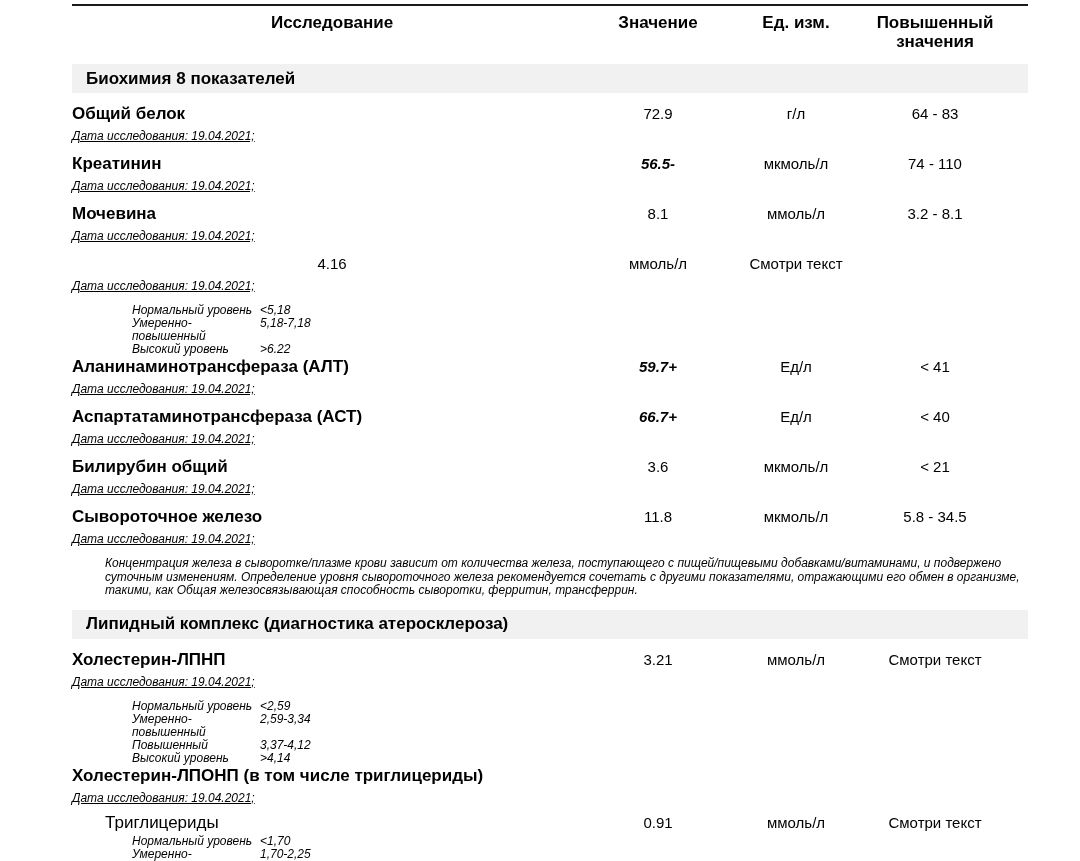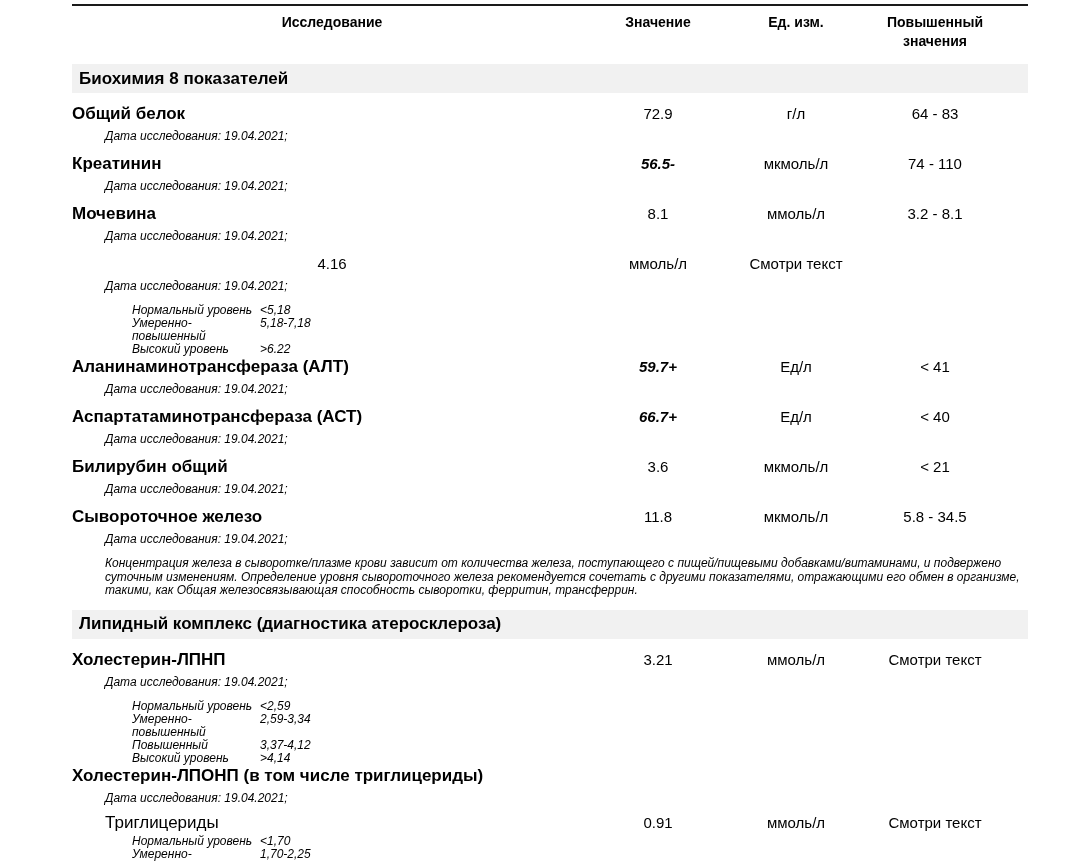--- a/index.html
+++ b/index.html
@@ -25,30 +25,30 @@
     width: 956px;
   }
   .grid {
     display: grid;
     grid-template-columns: 520px 132px 144px 134px 1fr;
     align-items: baseline;
   }
   .thead { padding-top: 7px; }
   .th {
     font-weight: bold;
-    font-size: 14px;
+    font-size: 17px;
     line-height: 19px;
     text-align: center;
   }
   .section-bar {
     background: #f1f1f1;
     height: 29px;
     display: flex;
     align-items: center;
-    padding-left: 7px;
+    padding-left: 14px;
     font-weight: bold;
     font-size: 17px;
     margin-top: 12px;
   }
   .section-bar.first { margin-top: 13px; }
   .row-line { margin-top: 11px; }
   .row-line.tight { margin-top: 1px; }
   .cell.name {
     font-weight: bold;
     font-size: 17px;
@@ -63,24 +63,24 @@
     font-size: 15px;
     line-height: 19px;
     text-align: center;
   }
   .cell.val.abnormal {
     font-weight: bold;
     font-style: italic;
   }
   .date {
     margin-top: 6px;
-    margin-left: 33px;
     font-style: italic;
     font-size: 12px;
     line-height: 14px;
+    text-decoration: underline;
   }
   .levels {
     margin-top: 11px;
     margin-left: 33px;
   }
   .levels.sub { margin-top: 3px; }
   .lvl {
     display: flex;
     font-style: italic;
     font-size: 12px;

